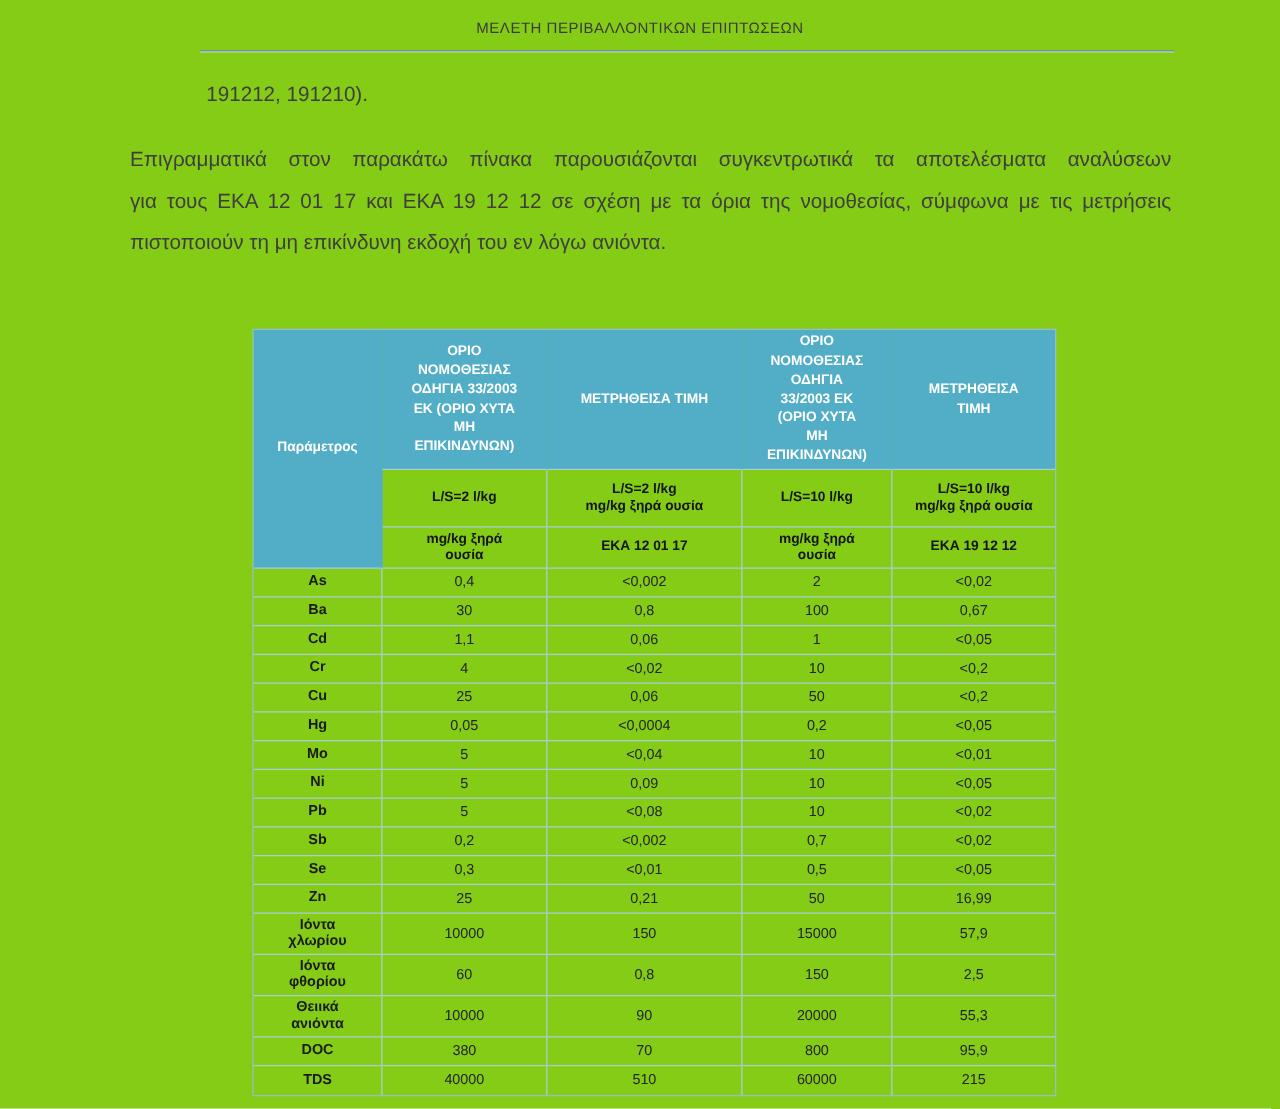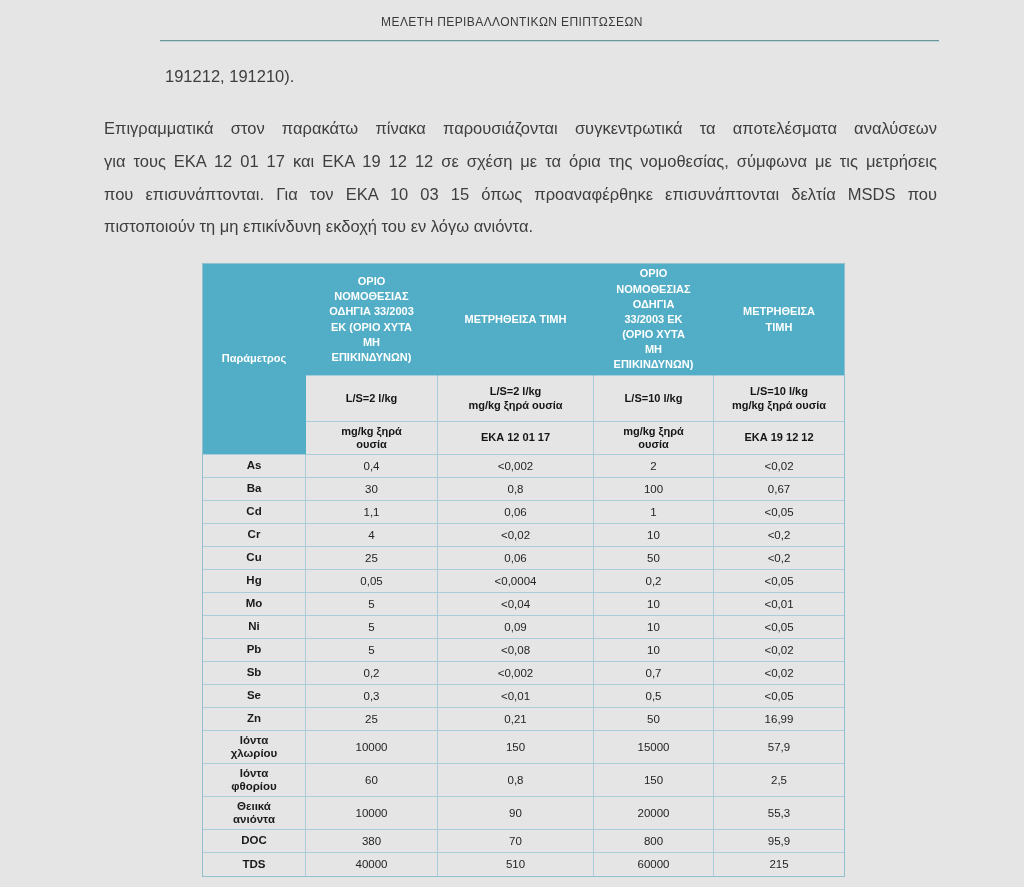--- a/index.html
+++ b/index.html
@@ -1,17 +1,17 @@
 <!DOCTYPE html>
 <html style="--header-teal: #52aec7; --table-border: #a9ced9; --table-border-outer: #93c0cd; --rule-color: #6e949c;"><head>
 <meta charset="utf-8">
 <style>
   html,body { margin:0; padding:0; background:#ffffff; }
   .page {
-    position:relative; width:1024px; height:887px; background:#e5e5e5;
+    position:relative; width:1024px; height:887px; background:#84cc16;
     font-family:"Liberation Sans", sans-serif; overflow:hidden;
   }
   .page-header-text {
     position:absolute; top:15px; left:0; width:1024px;
     text-align:center; font-size:12px; color:#3a3a3a; letter-spacing:0.4px;
   }
   .page-header-rule {
     position:absolute; top:40px; left:160px; width:779px; height:1px;
     background:var(--rule-color, #6e949c);
     box-shadow:0 1px 0 #bcd5da;
@@ -59,21 +59,20 @@
   <div class="page-header-text">ΜΕΛΕΤΗ ΠΕΡΙΒΑΛΛΟΝΤΙΚΩΝ ΕΠΙΠΤΩΣΕΩΝ</div>
   <div class="page-header-rule"></div>
 
   <div class="para para1">
     <div class="line">191212, 191210).</div>
   </div>
 
   <div class="para para2">
     <div class="line just">Επιγραμματικά στον παρακάτω πίνακα παρουσιάζονται συγκεντρωτικά τα αποτελέσματα αναλύσεων</div>
     <div class="line just">για τους ΕΚΑ 12 01 17 και ΕΚΑ 19 12 12 σε σχέση με τα όρια της νομοθεσίας, σύμφωνα με τις μετρήσεις</div>
-    <div class="line just">που επισυνάπτονται. Για τον ΕΚΑ 10 03 15 όπως προαναφέρθηκε επισυνάπτονται δελτία MSDS που</div>
     <div class="line">πιστοποιούν τη μη επικίνδυνη εκδοχή του εν λόγω ανιόντα.</div>
   </div>
 
   <table class="dtable">
     <colgroup>
       <col style="width:103px">
         <col style="width:132px">
         <col style="width:156px">
         <col style="width:120px">
         <col style="width:130px">

